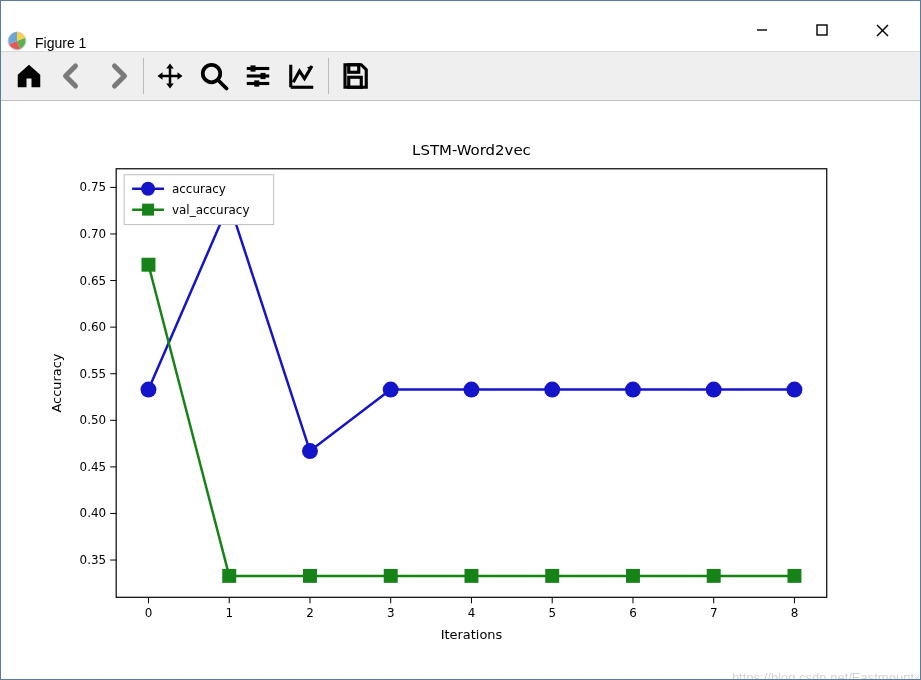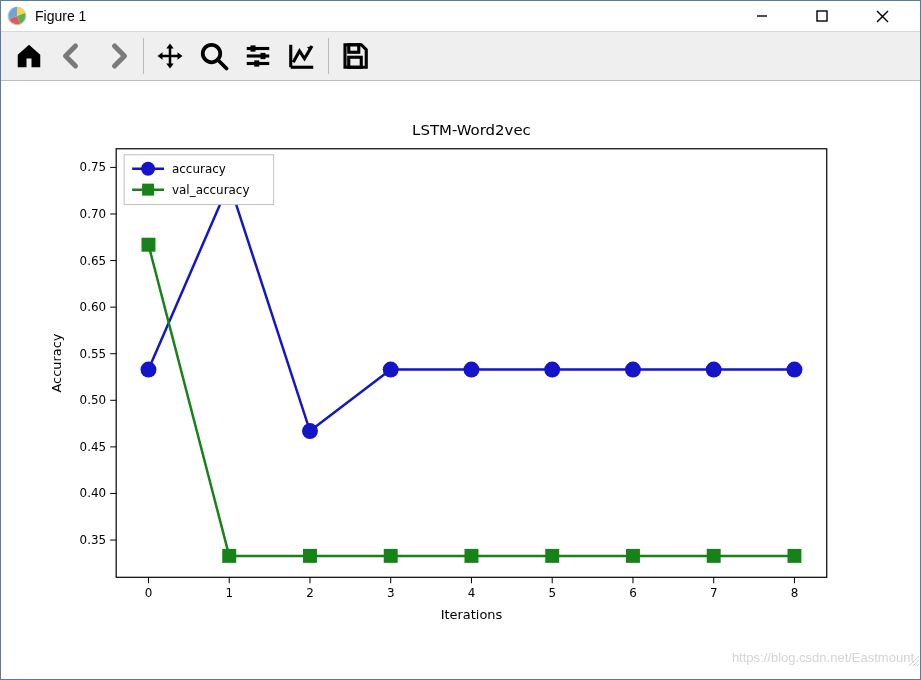--- a/index.html
+++ b/index.html
@@ -7,24 +7,24 @@
     margin: 0;
     padding: 0;
     font-family: "Segoe UI", Tahoma, sans-serif;
     background: #fff;
     width: 921px;
     height: 680px;
     overflow: hidden;
     border: 1px solid #5a7aa0;
   }
   .titlebar {
-    height: 30px;
+    height: 50px;
     background: #fff;
     display: flex;
-    align-items: center;
+    align-items: flex-end;
     padding: 0 8px 0 6px;
     font-size: 14px;
     color: #000;
   }
   .titlebar .app-icon {
     width: 20px; height: 20px;
     margin-right: 8px;
     position: relative;
   }
   .titlebar .title { flex: 0 0 auto; }

